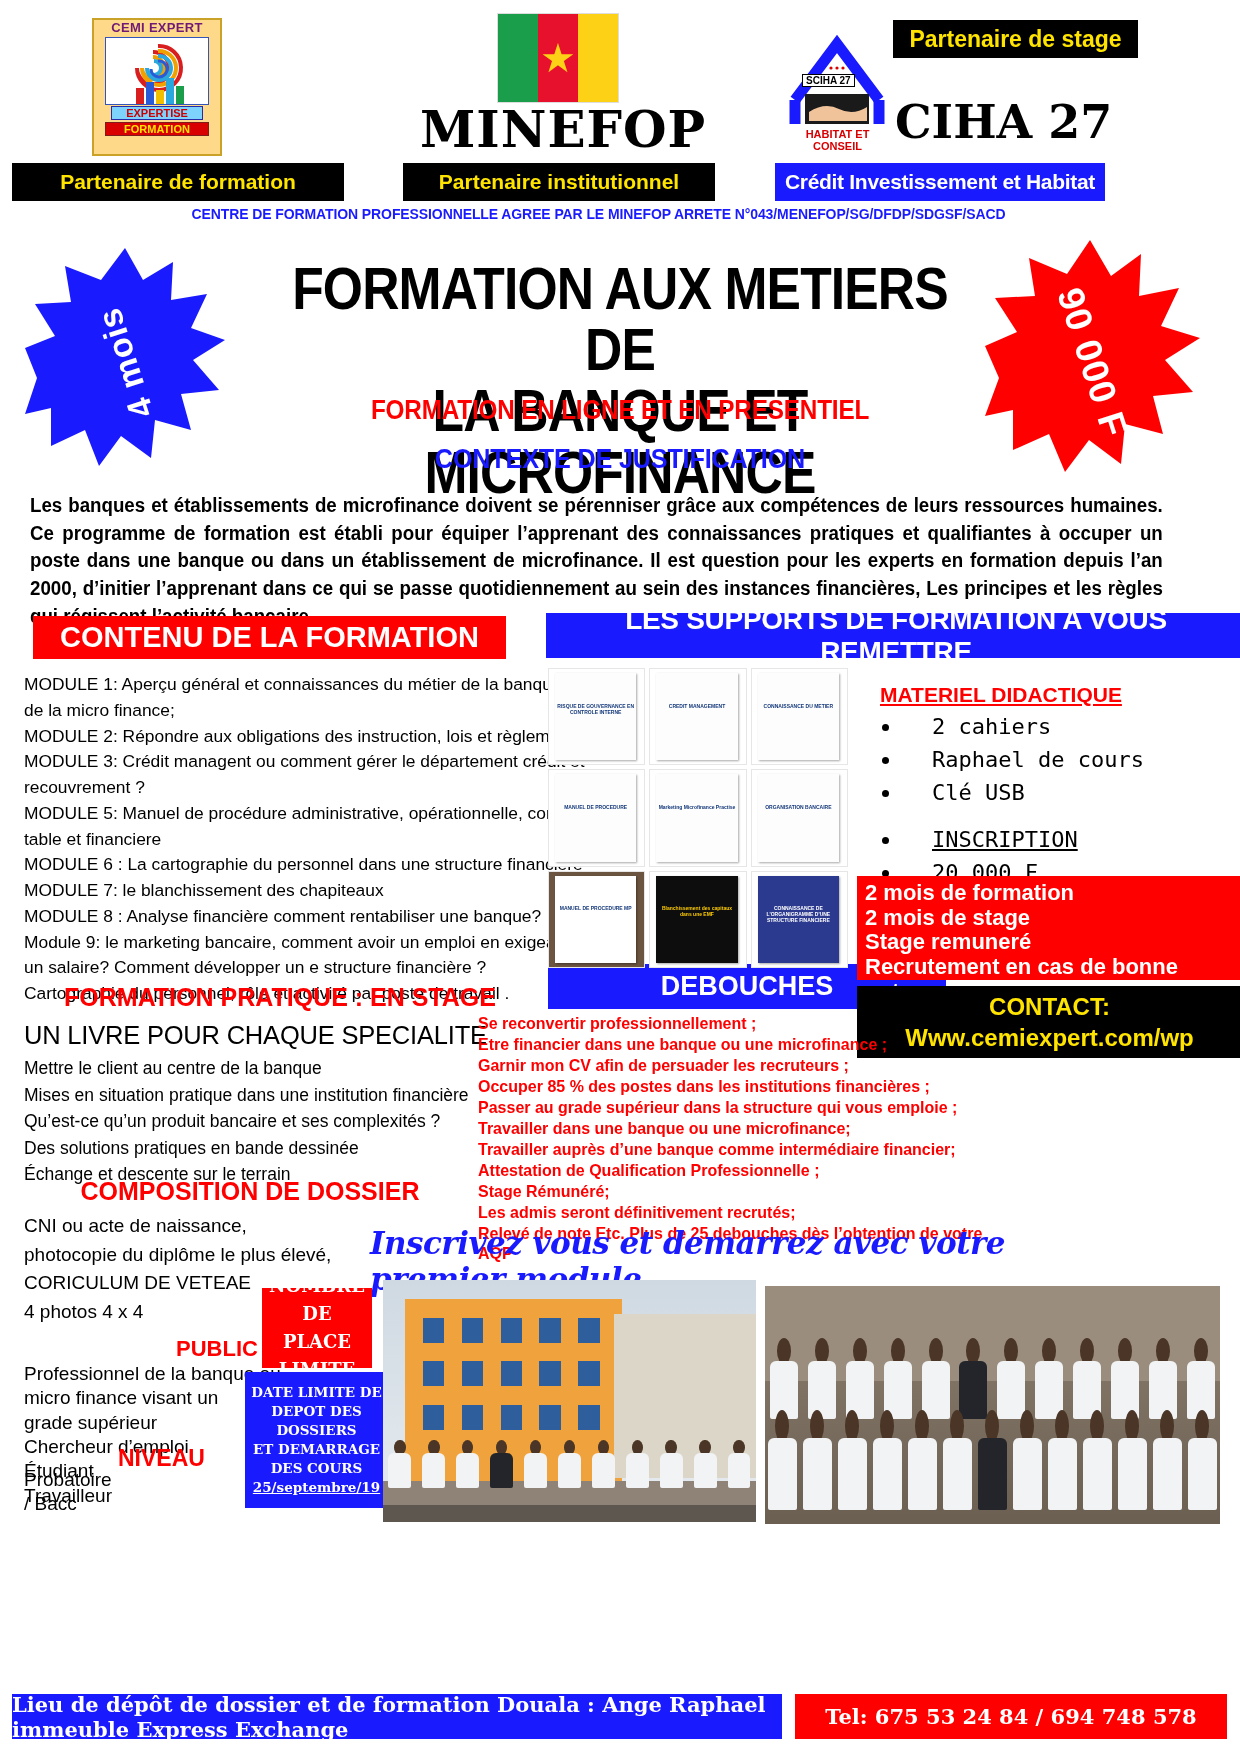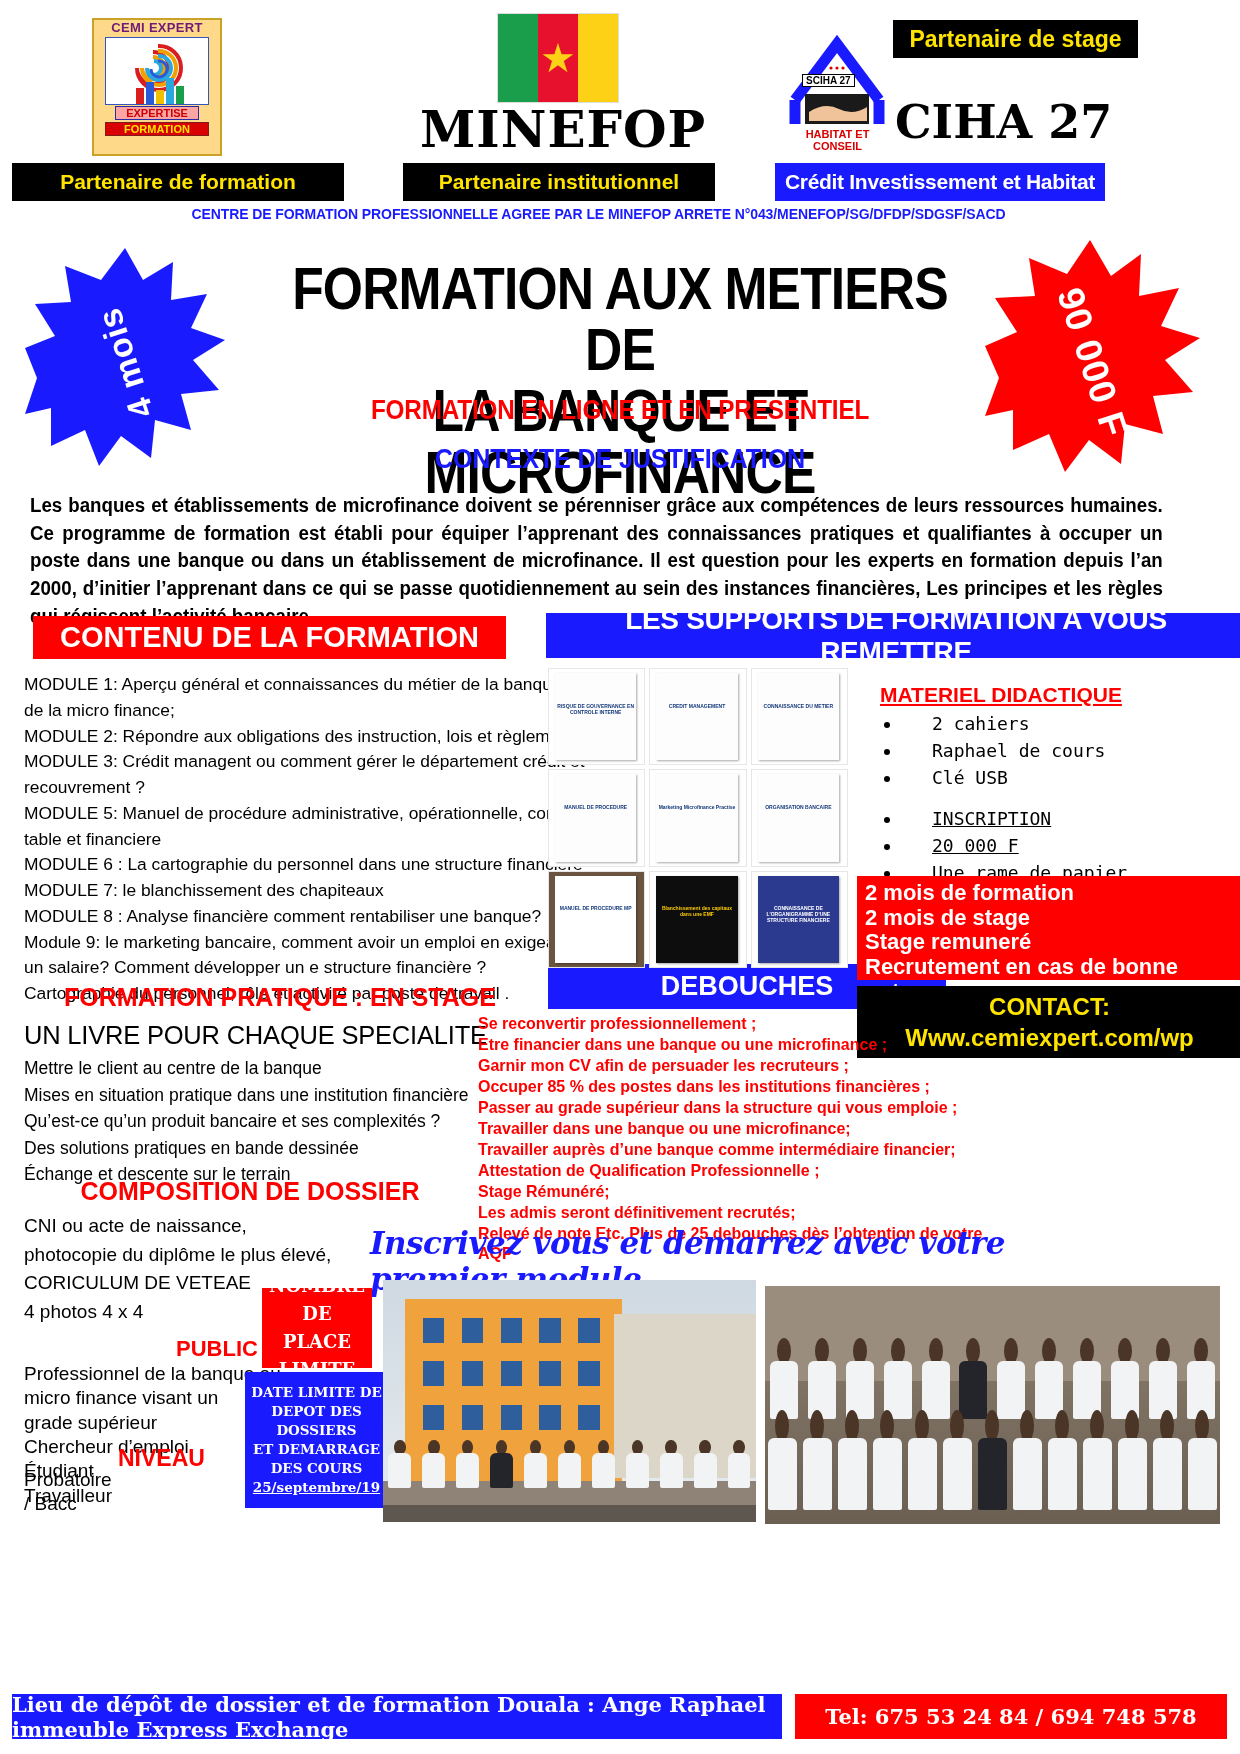--- a/index.html
+++ b/index.html
@@ -21,21 +21,21 @@
     display: flex; flex-direction: column; align-items: center;
   }
   .logo-cemi .cemi-title {
     font-size: 13px; font-weight: bold; color: #701a75; letter-spacing: .3px;
   }
   .logo-cemi .cemi-swirl {
     width: 104px; height: 68px; background: #fff; margin-top: 2px;
     border: 1px solid #3355bb; position: relative; overflow: hidden;
   }
   .logo-cemi .cemi-exp {
-    width: 84px; background: #fca5a5; color:#cc0000; font-size: 11px; font-weight: bold;
+    width: 92px; background: #7dd3fc; color:#cc0000; font-size: 11px; font-weight: bold;
     text-align:center; border:1px solid #2a2aa8; margin-top:1px;
   }
   .logo-cemi .cemi-form {
     width: 104px; background: #d80000; color:#ffe400; font-size: 11px; font-weight: bold;
     text-align:center; border:1px solid #7f1d1d; margin-top:2px;
   }
 
   .flag {
     position:absolute; left:497px; top:13px; width:122px; height:90px;
     display:flex; border:1px solid #ddd;
@@ -188,21 +188,21 @@
   .book.bg-white .cover{background:#fdfdfd;}
   .book.bg-tan{background:#6b5440;}
   .book .tline{position:absolute; font-size:5px; font-weight:bold; text-align:center; width:100%;}
 
   .materiel-title {
     position:absolute; left:880px; top:683px;
     color:#ff0000; font-weight:bold; font-size:21px; text-decoration:underline;
   }
   .materiel-list {
     position:absolute; left:880px; top:710px; width:340px;
-    font-size:18px; line-height:1.5; color:#000; list-style:disc; padding-left:22px;
+    font-size:22px; line-height:1.5; color:#000; list-style:disc; padding-left:22px;
     font-family:"DejaVu Sans Mono", monospace;
   }
   .materiel-list li { padding-left:30px; }
   .materiel-list li.spacer{ list-style:none; height:14px;}
   .materiel-list .u { text-decoration:underline; }
 
   #box-mois {
     position:absolute; left:857px; top:876px; width:385px; height:104px;
     background:#ff0000; color:#fff; font-weight:bold; font-size:22px;
     line-height:1.12; padding:5px 8px;

